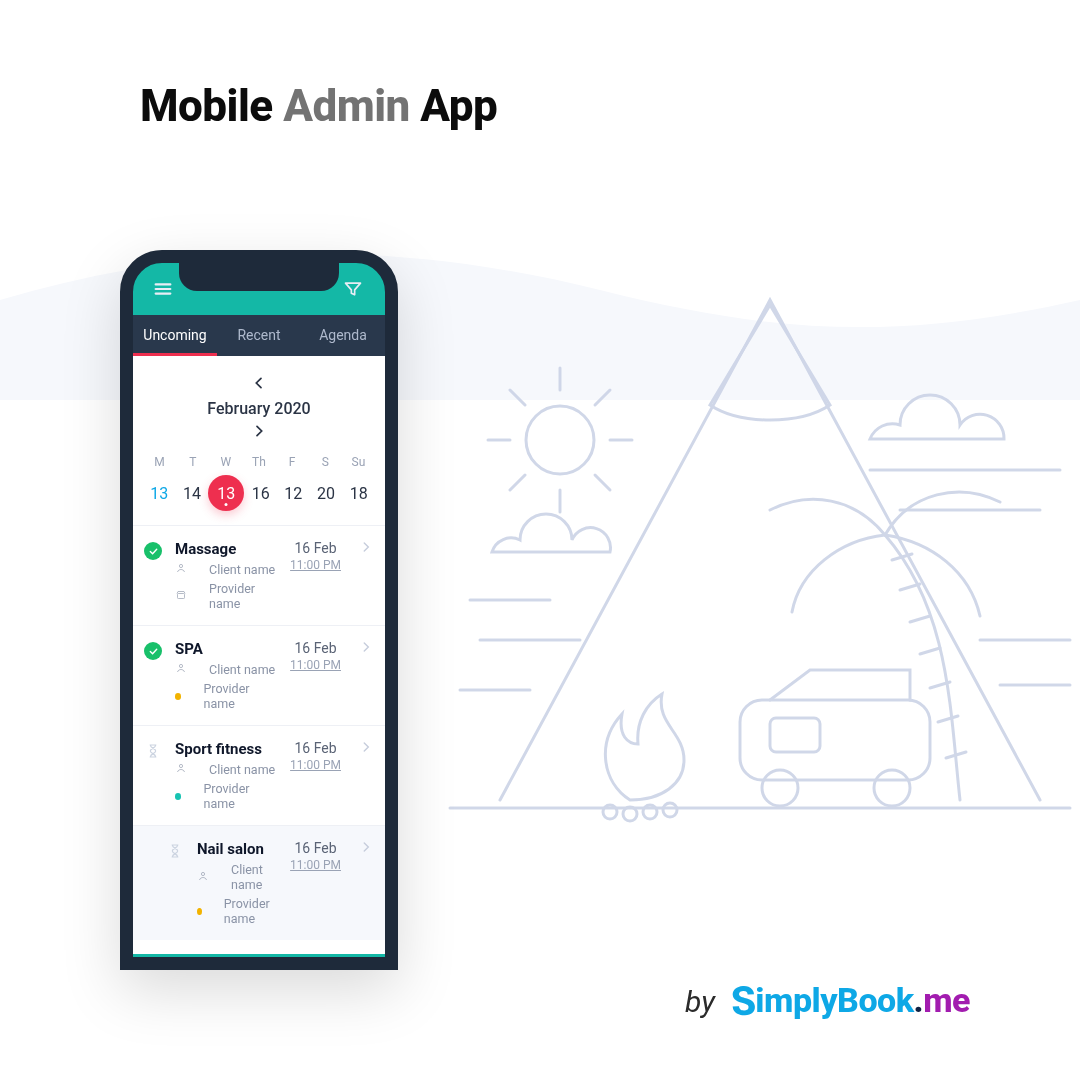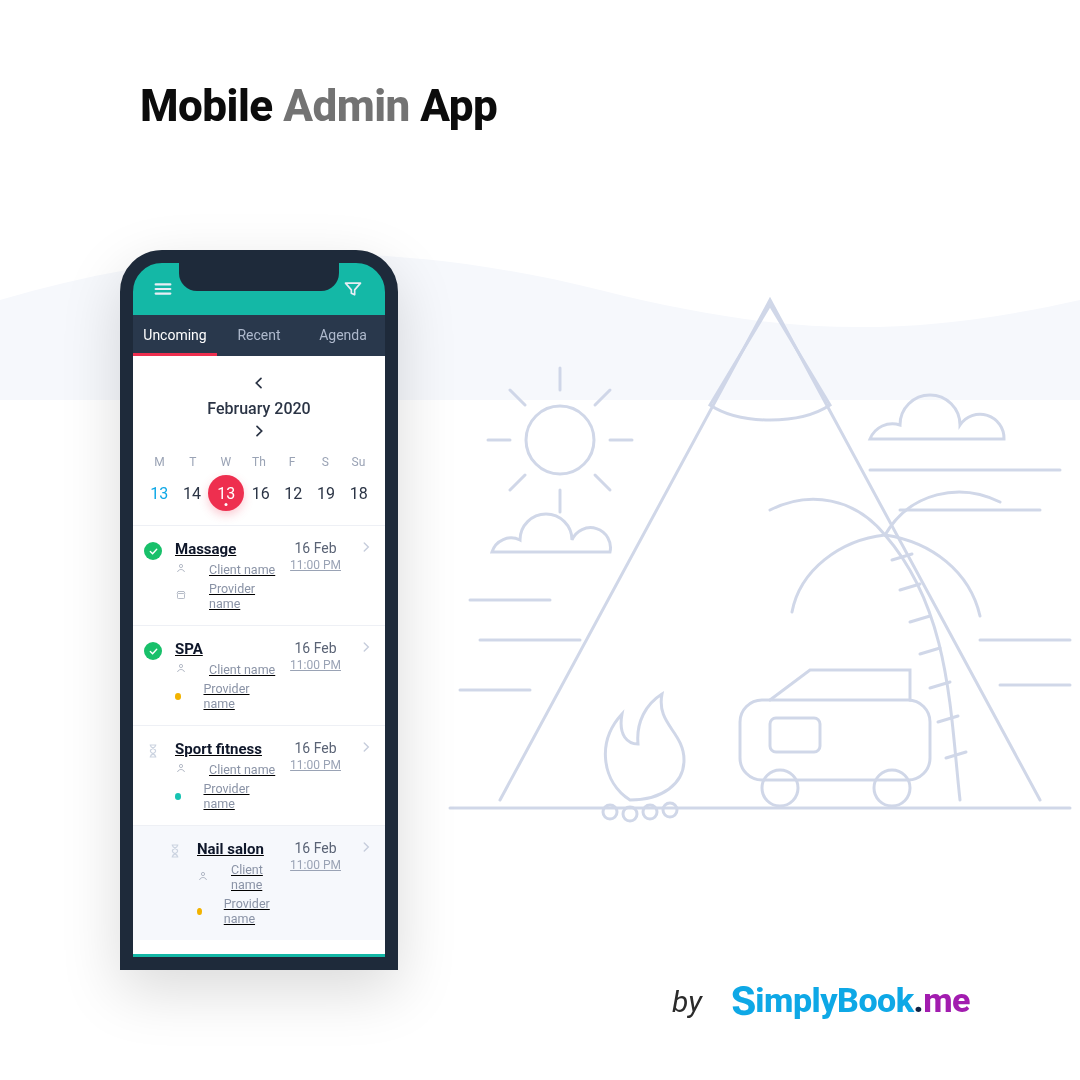--- a/index.html
+++ b/index.html
@@ -125,35 +125,35 @@
     padding: 14px 12px 14px 10px;
     border-top:1px solid #eef0f5;
     cursor:pointer;
   }
   .row:last-child { background:#f6f8fc;padding-left:32px; }
   .status { width:20px; display:flex; justify-content:center; padding-top:2px; }
   .check { width:18px; height:18px; border-radius:50%; background:#18c06a; display:flex; align-items:center; justify-content:center; }
   .check svg { width:11px; height:11px; }
   .hourglass { color:#cbd3e0; }
   .hourglass svg { width:16px; height:18px; }
-  .info { flex:1; min-width:0;text-decoration:underline; }
+  .info { flex:1; min-width:0; }
   .title { font-weight:700; color:#0f172a; font-size:15px; }
   .meta { color:#8a93a6; font-size:12.5px; margin-top:4px; display:flex; align-items:center; gap:22px; }
   .meta .dot { width:7px; height:7px; border-radius:50%; display:inline-block; }
   .meta svg { width:12px; height:12px; opacity:.7; }
   .right { text-align:center; color:#5a6375; font-size:14px; }
   .right .time { color:#9aa3b5; font-size:12px; display:block; margin-top:2px;text-decoration:underline; }
   .chev { color:#c6cddc; padding-left:6px; display:flex; align-items:center; }
 
   
   .brand {
     position:absolute;
     bottom: 58px;
     right: 110px;
-    display:flex; align-items:baseline; gap:29px;
+    display:flex; align-items:baseline; gap:16px;
   }
   .brand .by { font-style: italic; font-size: 30px; color:#2b2b2b; }
   .logo { font-weight:800; font-size:34px; letter-spacing:-0.5px; }
   .logo .s { color:#0ea8e6; font-size:40px; display:inline-block; transform: translateY(3px) rotate(-4deg); }
   .logo .blue { color:#0ea8e6; }
   .logo .navy { color:#112243; }
   .logo .me { color:#a21caf; }
 
   
   .wave {
@@ -285,21 +285,21 @@
         <div class="d selected">
           <span>13</span>
         </div>
         <div class="d">
           <span>16</span>
         </div>
         <div class="d">
           <span>12</span>
         </div>
         <div class="d">
-          <span>19</span>
+          <span>20</span>
         </div>
         <div class="d">
           <span>18</span>
         </div>
       </div>
 
     <div class="list" id="list">
         <div class="row">
           <div class="status">
             <span class="check">

